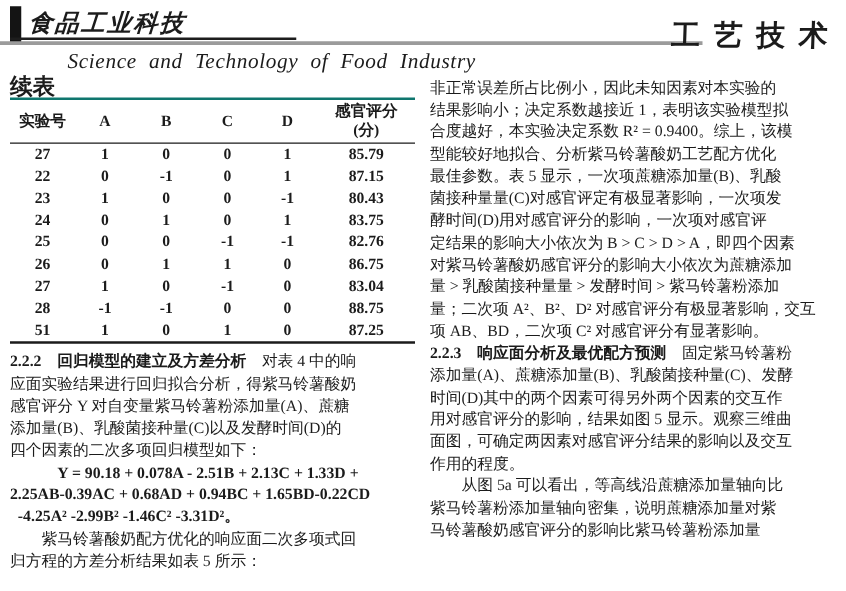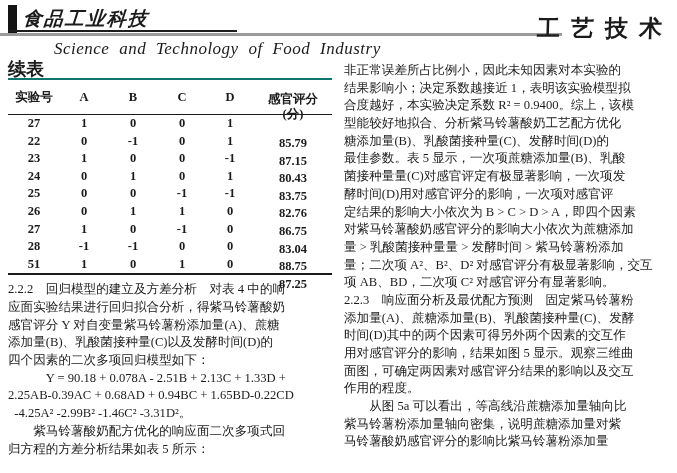--- a/index.html
+++ b/index.html
@@ -22,28 +22,28 @@
     word-spacing:5px; letter-spacing:0.5px; white-space:nowrap;
   }
   .section-banner {
     position:absolute; right:4px; top:13px; font-size:23px; font-weight:bold;
     letter-spacing:11px; white-space:nowrap; transform:skewX(-2deg);
   }
   
   .col-left  { position:absolute; left:8px;  top:62px; width:326px; }
   .col-right { position:absolute; left:344px; top:62px; width:330px; }
   .tl { height:17.7px; line-height:17.7px; font-size:12.6px; white-space:nowrap; overflow:hidden; }
-  .b  { font-weight:normal; }
+  .b  { font-weight:bold; }
   
   .continued { text-align:left; font-size:18px; height:16px; line-height:15px; padding-right:6px; font-weight:bold; }
   .tbl { border-top:2px solid #0f766e; border-bottom:2px solid #1b1b1b; width:324px; }
   .thead { display:flex; align-items:center; border-bottom:1.5px solid #1b1b1b; height:35px; font-weight:bold; }
   .trow  { display:flex; height:17.6px; line-height:17.6px; font-weight:bold; }
   .tcell { text-align:center; font-size:12.5px; }
-  .c0{width:52px;} .c1{width:48px;} .c2{width:50px;} .c3{width:48px;} .c4{width:48px;} .c5{width:78px;margin-top:20px;}
+  .c0{width:52px;} .c1{width:48px;} .c2{width:50px;} .c3{width:48px;} .c4{width:48px;} .c5{width:78px;}
   .score-head { display:flex; flex-direction:column; justify-content:center; }
   .score-head span { display:block; line-height:15px; font-size:12.5px; text-align:center; }
   .tbody { }
   .left-text { margin-top:6px; }
 </style>
 </head>
 <body>
 
 <div class="page">
 
@@ -155,21 +155,20 @@
         <div class="tl">　　紫马铃薯酸奶配方优化的响应面二次多项式回</div>
         <div class="tl">归方程的方差分析结果如表 5 所示：</div>
       </div>
   </div>
 
   <div class="col-right">
       <div class="tl">非正常误差所占比例小，因此未知因素对本实验的</div>
       <div class="tl">结果影响小；决定系数越接近 1，表明该实验模型拟</div>
       <div class="tl">合度越好，本实验决定系数 R² = 0.9400。综上，该模</div>
       <div class="tl">型能较好地拟合、分析紫马铃薯酸奶工艺配方优化</div>
-      <div class="tl">糖添加量(B)、乳酸菌接种量(C)、发酵时间(D)的</div>
       <div class="tl">最佳参数。表 5 显示，一次项蔗糖添加量(B)、乳酸</div>
       <div class="tl">菌接种量量(C)对感官评定有极显著影响，一次项发</div>
       <div class="tl">酵时间(D)用对感官评分的影响，一次项对感官评</div>
       <div class="tl">定结果的影响大小依次为 B &gt; C &gt; D &gt; A，即四个因素</div>
       <div class="tl">对紫马铃薯酸奶感官评分的影响大小依次为蔗糖添加</div>
       <div class="tl">量 &gt; 乳酸菌接种量量 &gt; 发酵时间 &gt; 紫马铃薯粉添加</div>
       <div class="tl">量；二次项 A²、B²、D² 对感官评分有极显著影响，交互</div>
       <div class="tl">项 AB、BD，二次项 C² 对感官评分有显著影响。</div>
       <div class="tl"><span class="b">2.2.3　响应面分析及最优配方预测</span><span>　固定紫马铃薯粉</span></div>
       <div class="tl">添加量(A)、蔗糖添加量(B)、乳酸菌接种量(C)、发酵</div>

